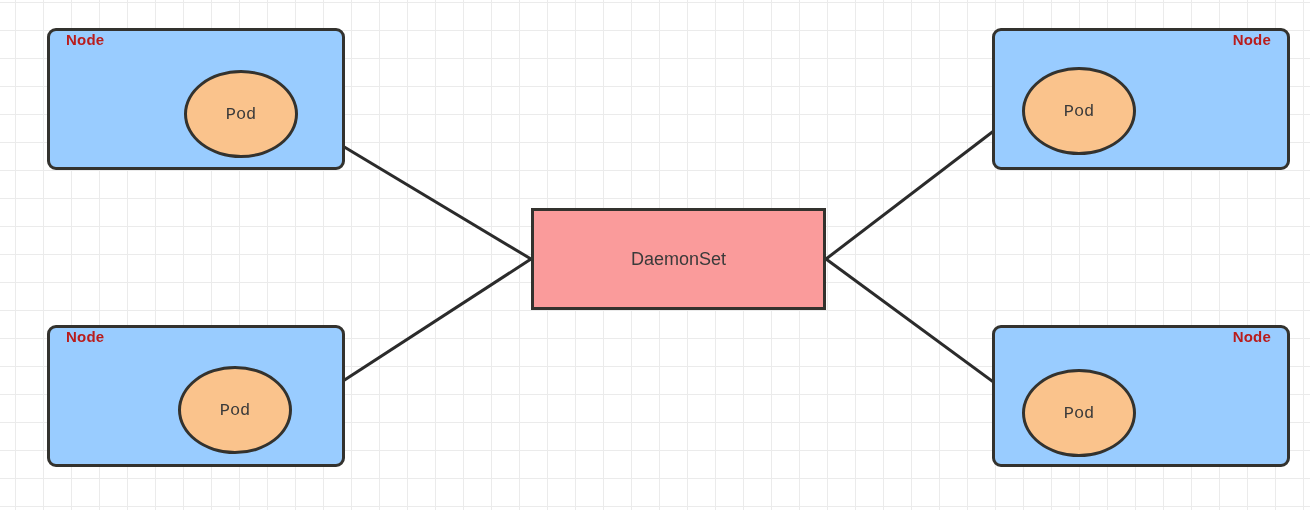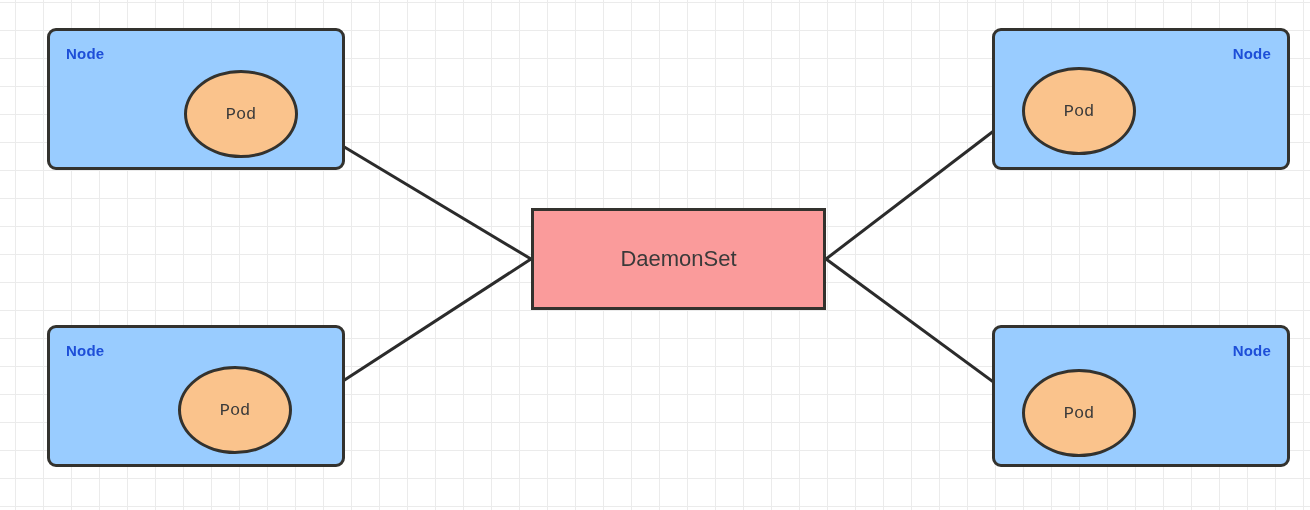--- a/index.html
+++ b/index.html
@@ -30,24 +30,24 @@
   }
   .node-box {
     position: absolute;
     box-sizing: border-box;
     background: #99CCFF;
     border: 3px solid #33322E;
     border-radius: 9px;
   }
   .node-label {
     position: absolute;
-    top: 14px;
+    top: 0;
     font-size: 15px;
     font-weight: bold;
-    color: #1d4ed8;
+    color: #b91c1c;
     letter-spacing: 0.2px;
     white-space: nowrap;
   }
   .node-label.left  { left: 16px; }
   .node-label.right { right: 16px; }
 
   .pod {
     position: absolute;
     box-sizing: border-box;
     width: 114px;
@@ -67,21 +67,21 @@
     box-sizing: border-box;
     left: 531px;
     top: 208px;
     width: 295px;
     height: 102px;
     background: #FA9B9B;
     border: 3px solid #33322E;
     display: flex;
     align-items: center;
     justify-content: center;
-    font-size: 22px;
+    font-size: 18px;
     color: #3a3a3a;
   }
 
   
   #node-tl { left: 47px;  top: 28px;  width: 298px; height: 142px; }
   #node-bl { left: 47px;  top: 325px; width: 298px; height: 142px; }
   #node-tr { left: 992px; top: 28px;  width: 298px; height: 142px; }
   #node-br { left: 992px; top: 325px; width: 298px; height: 142px; }
 
   #pod-tl { left: 184px;  top: 70px;  }

